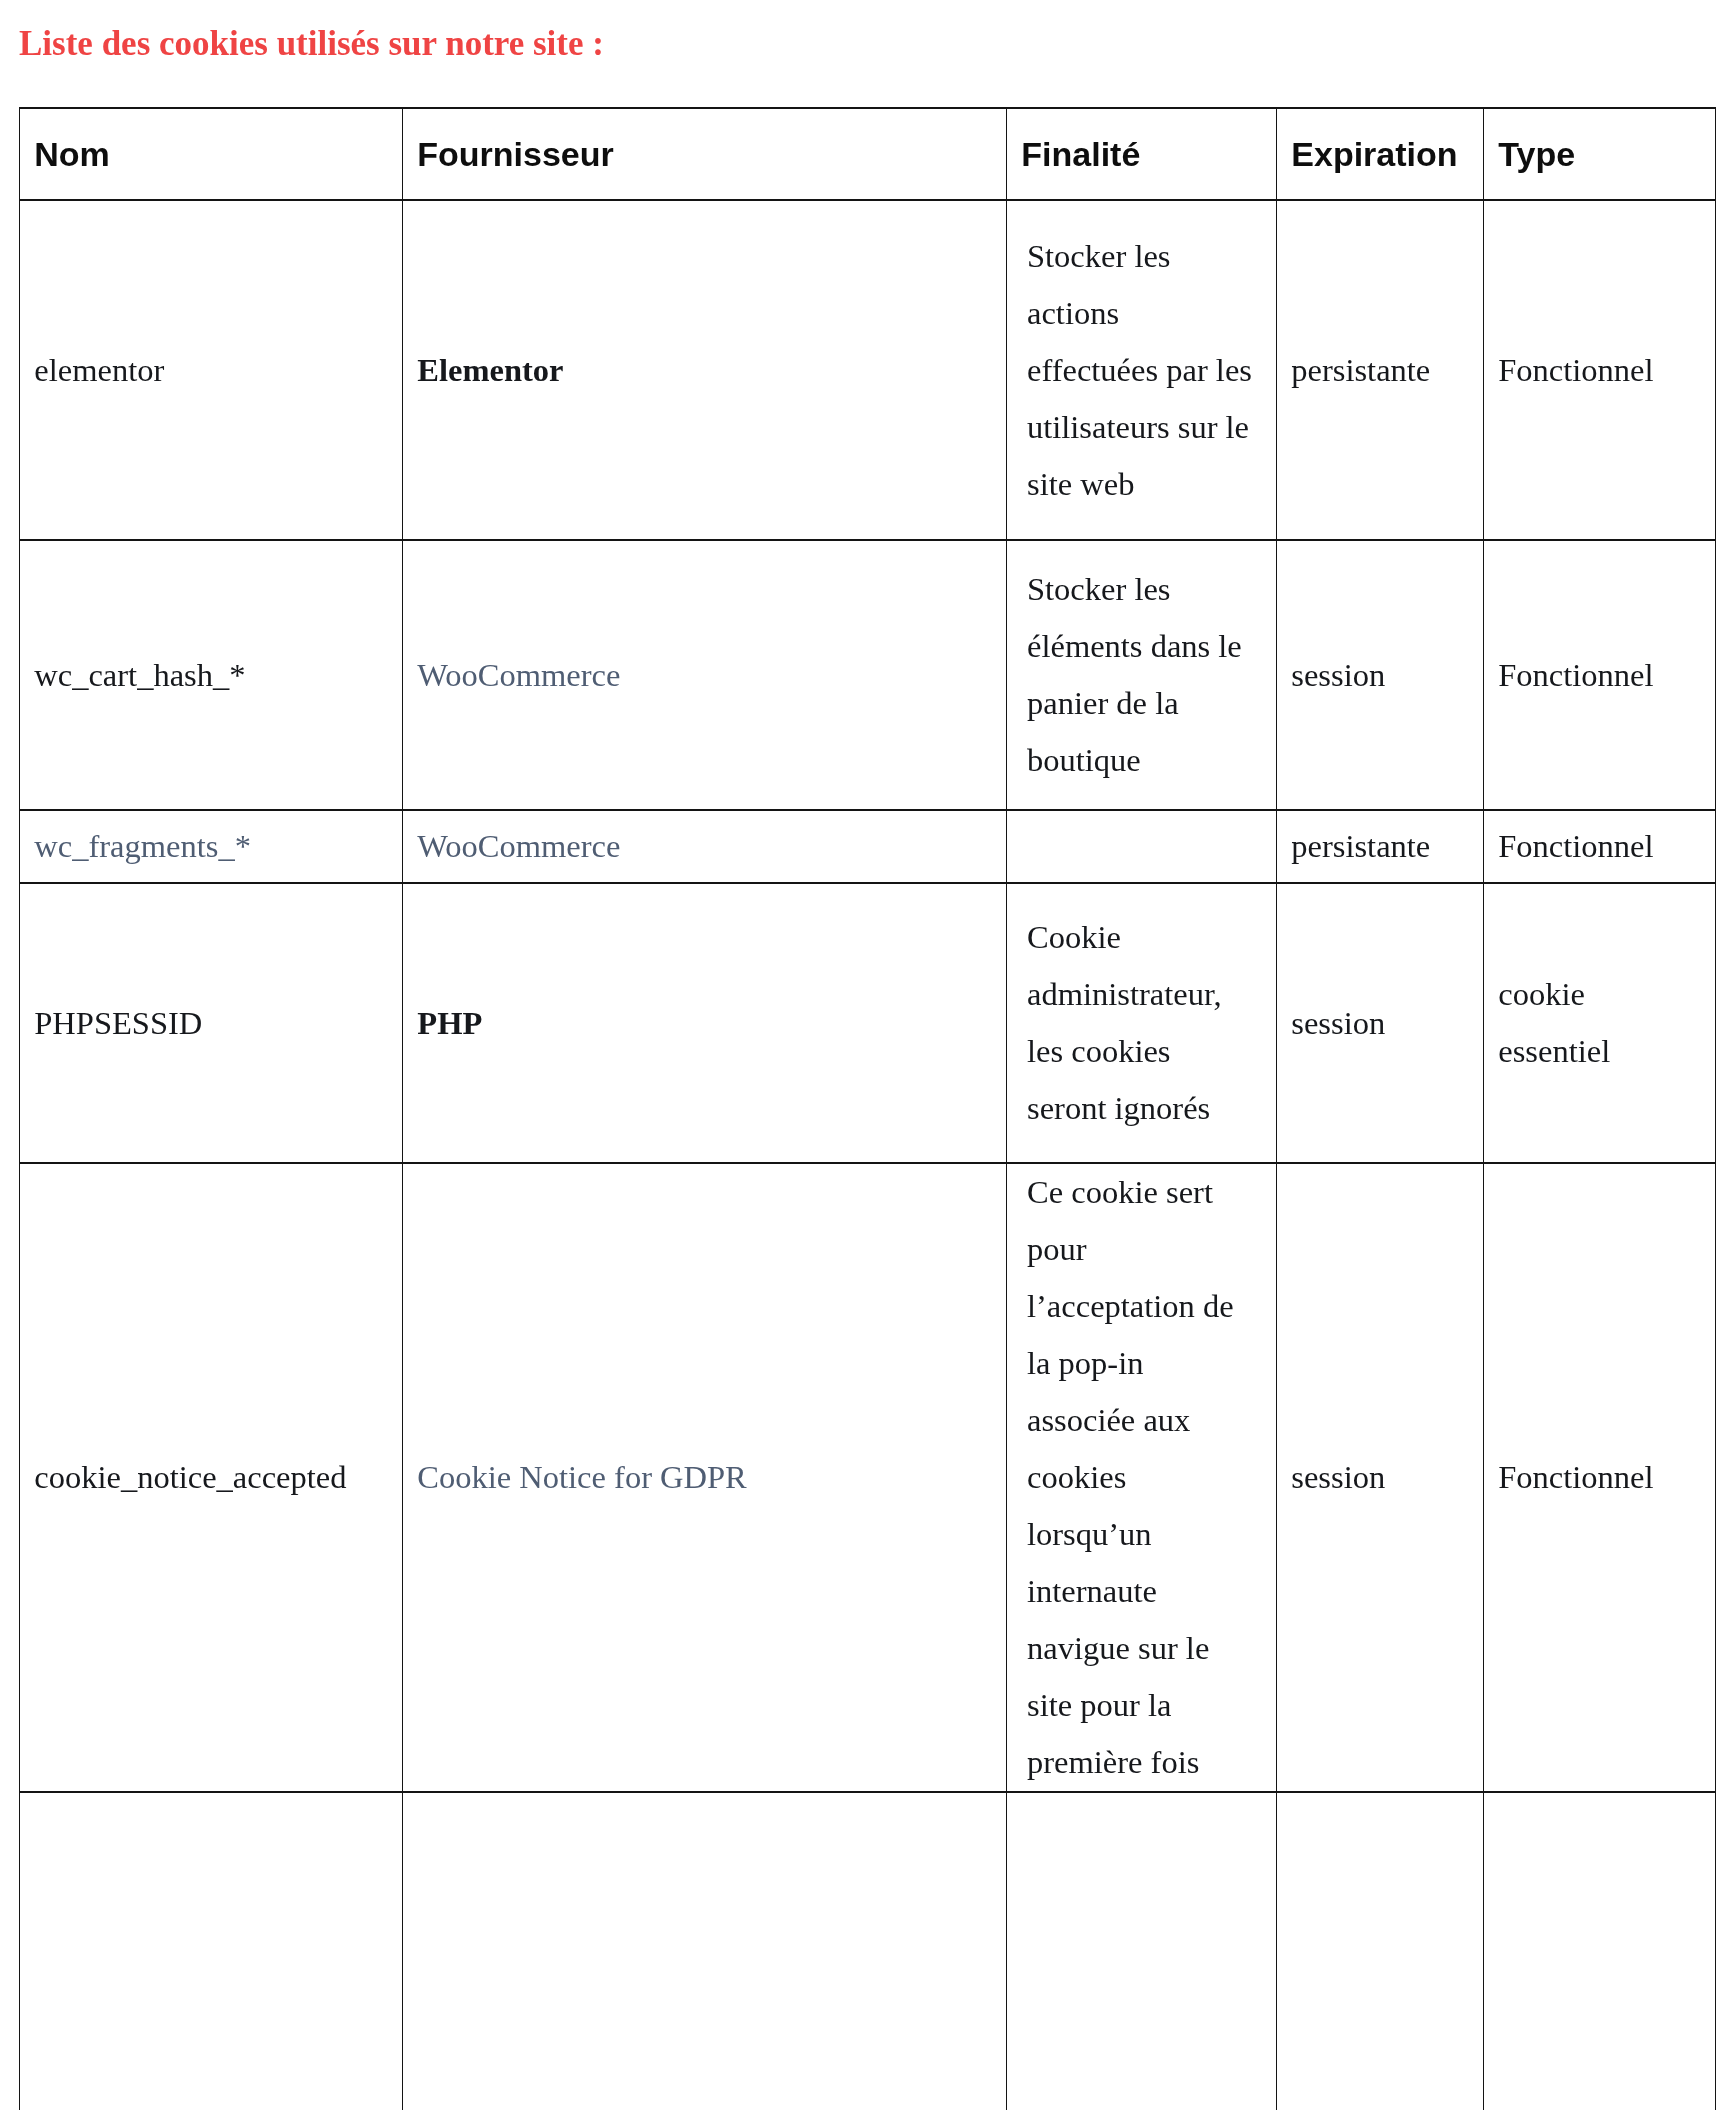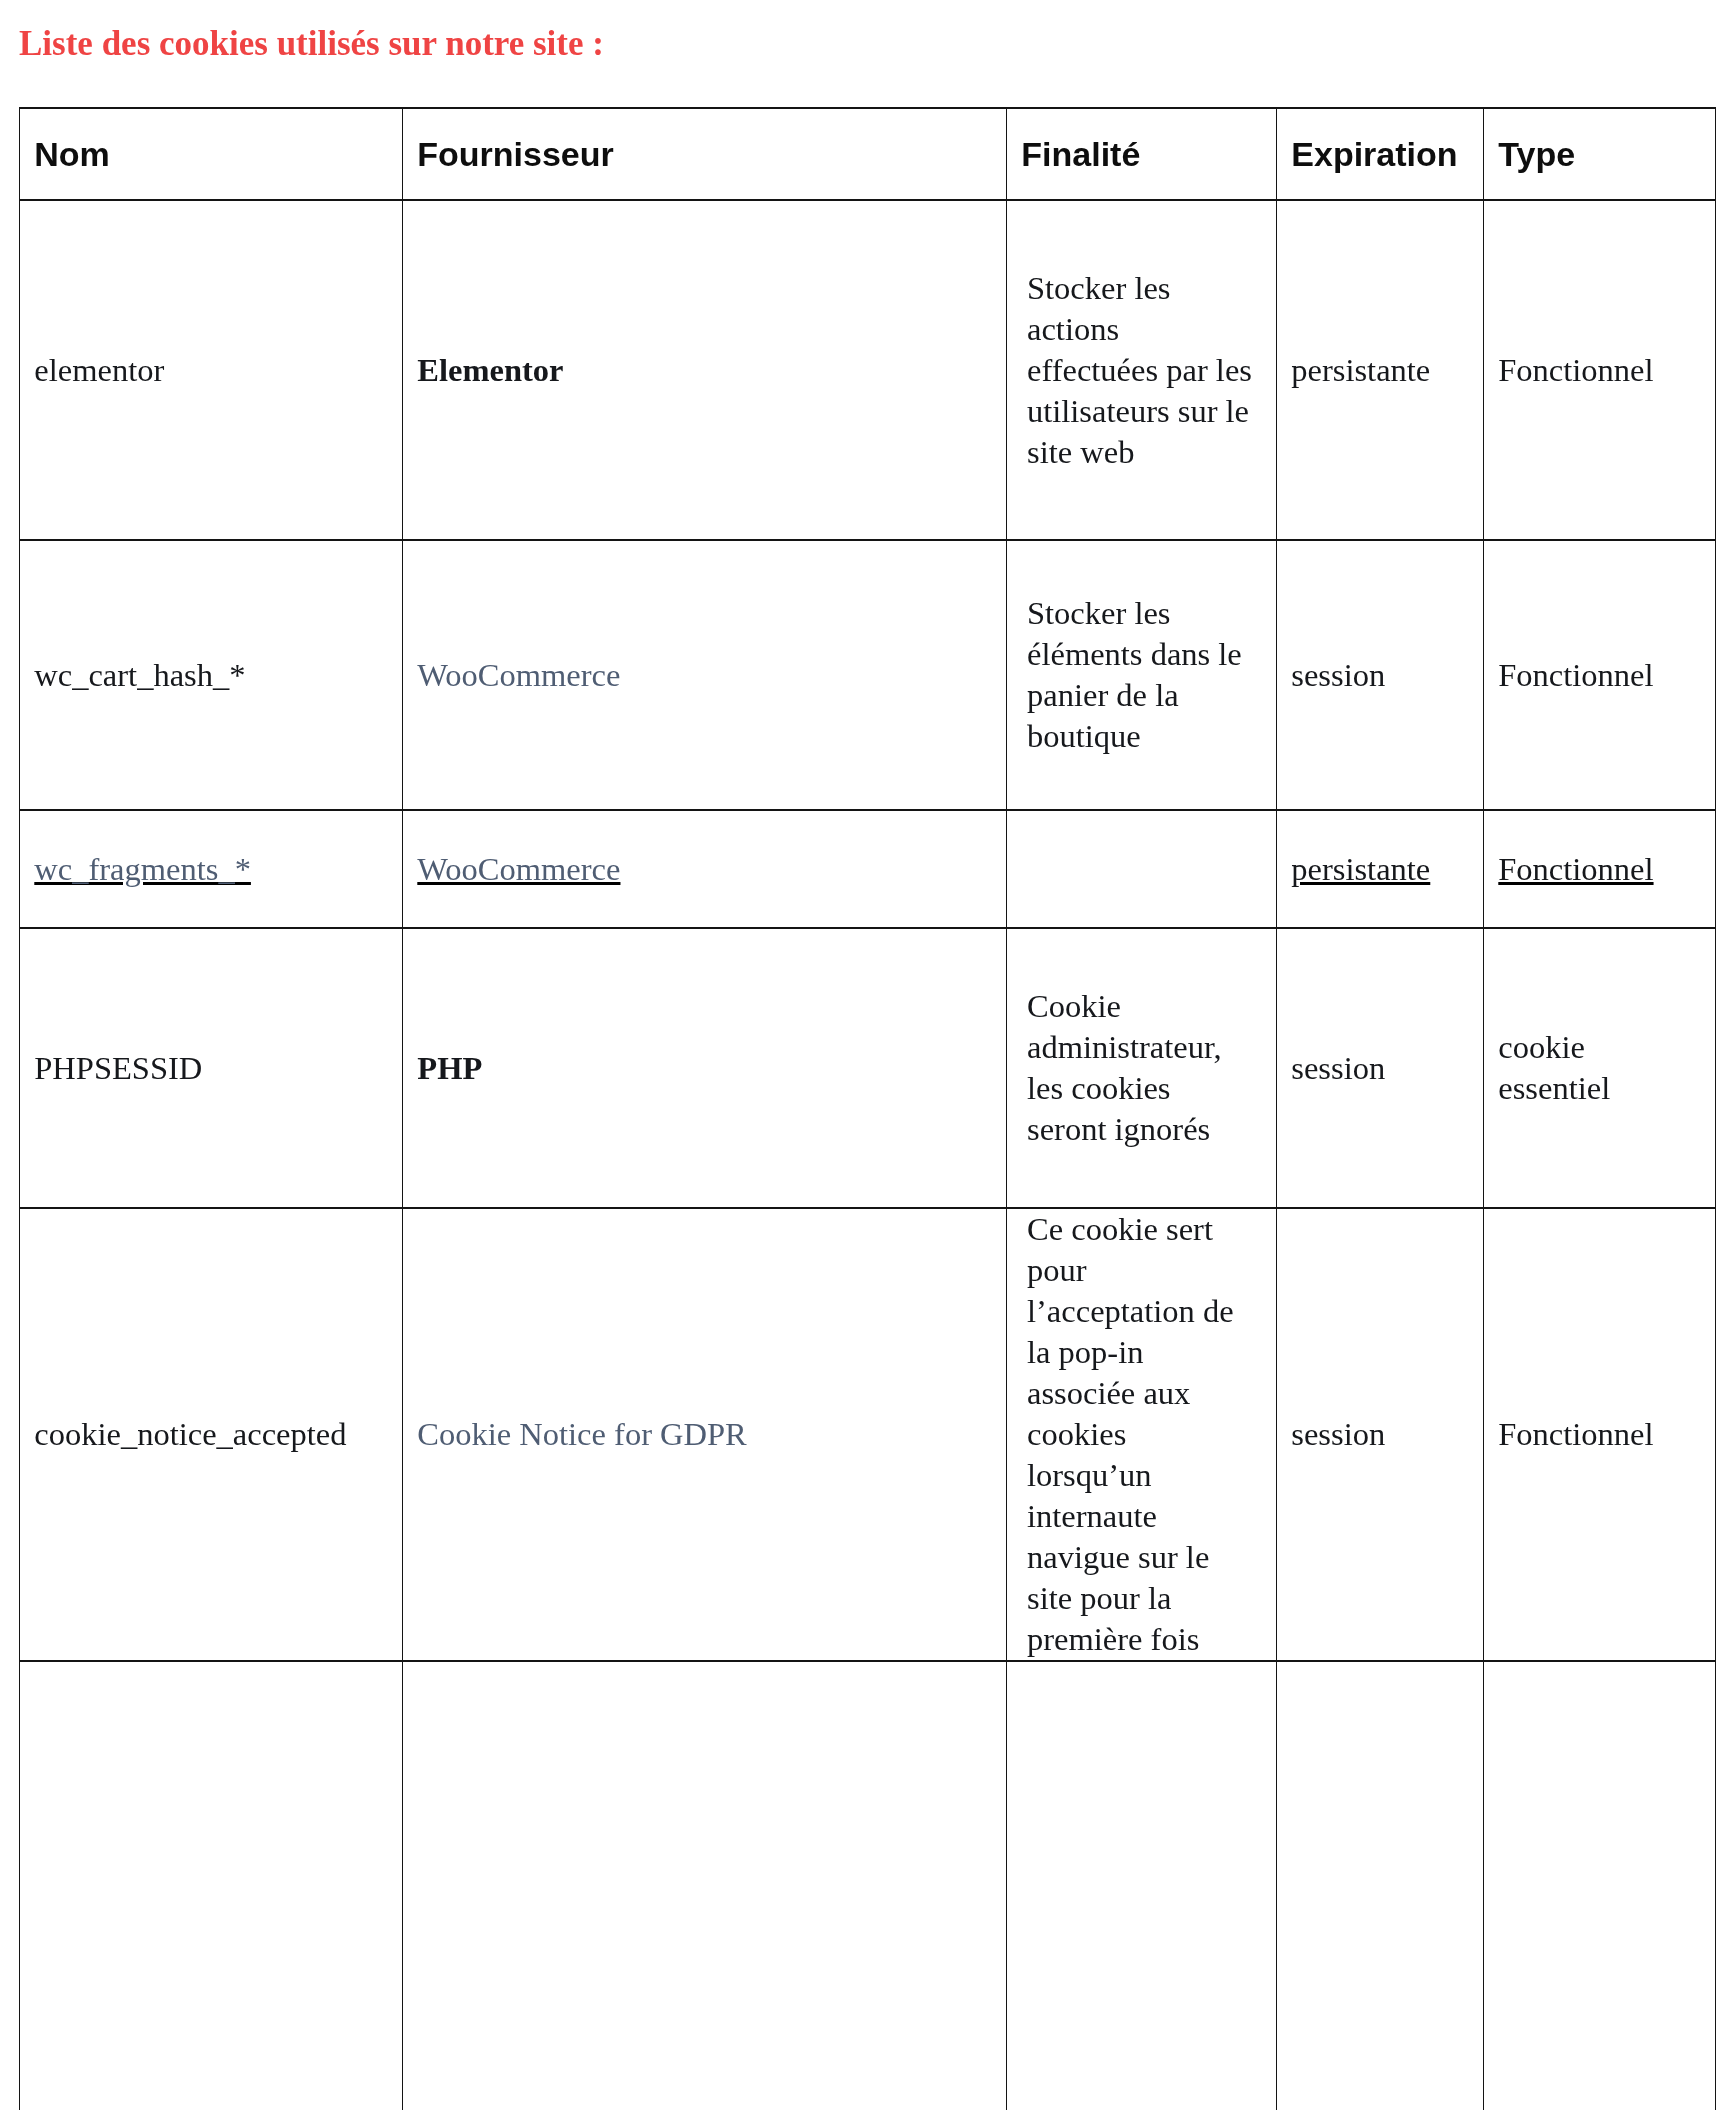--- a/index.html
+++ b/index.html
@@ -49,30 +49,30 @@
     font-family: "Liberation Sans", sans-serif;
     font-size: 34px;
     font-weight: 700;
     color: #0e0e0e;
     padding: 0 14.3px;
     white-space: nowrap;
   }
   td {
     font-family: "Liberation Serif", serif;
     font-size: 32.5px;
-    line-height: 41px;
+    line-height: 57px;
     color: #16181c;
     padding: 0 14.3px;
   }
   td.purpose-cell { padding: 0 20px; }
 
   thead tr { height: 92px; }
   tbody tr:nth-child(1) { height: 340px; }
   tbody tr:nth-child(2) { height: 270px; }
-  tbody tr:nth-child(3) { height: 118px; text-decoration: underline; }
+  tbody tr:nth-child(3) { height: 73px; }
   tbody tr:nth-child(4) { height: 280px; }
   tbody tr:nth-child(5) { height: 219px; }
   tbody tr:nth-child(6) { height: 677px; }
   tbody tr:nth-child(7) { height: 57px; }
 
   .cell-link {
     color: #4f5d73;
     text-decoration: none;
     cursor: pointer;
   }

